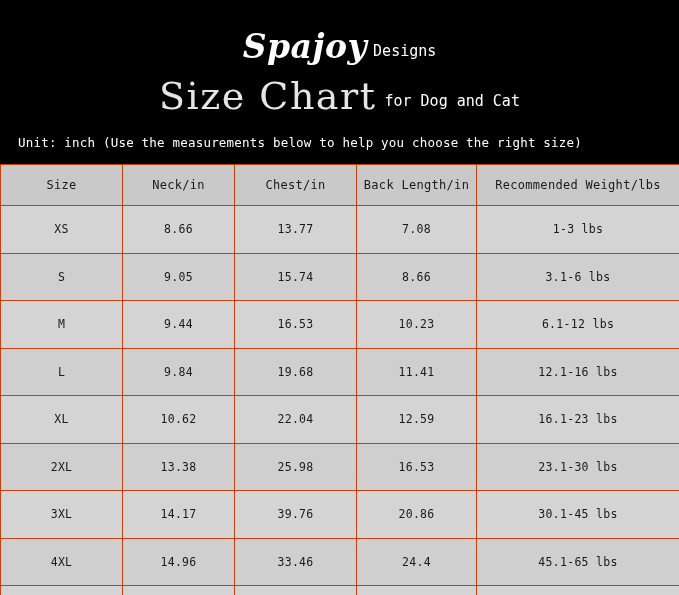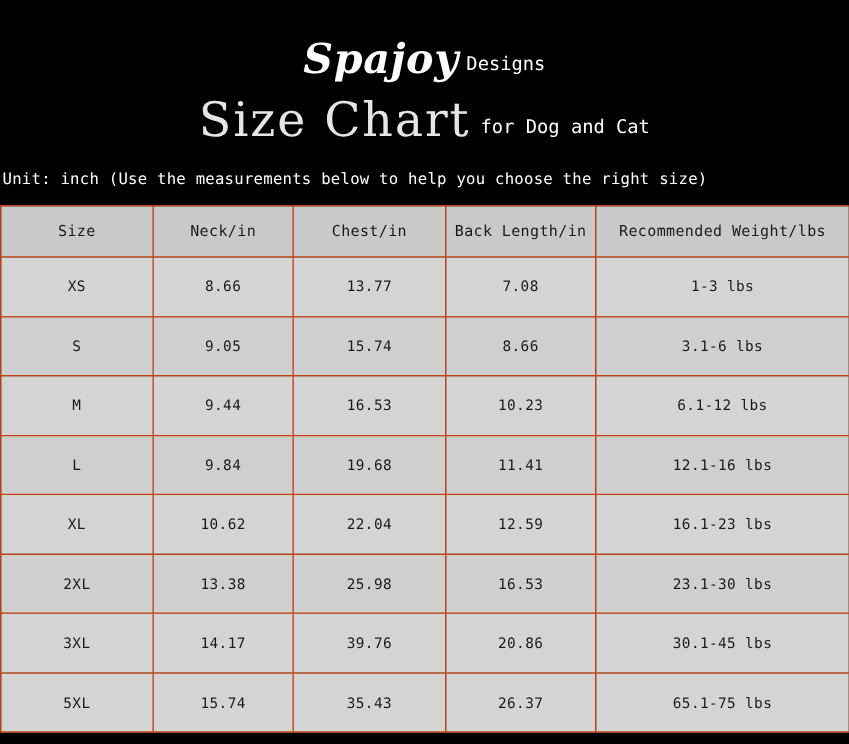--- a/index.html
+++ b/index.html
@@ -57,21 +57,21 @@
   .title-sub {
     font-family: "DejaVu Sans Mono", monospace;
     font-size: 15px;
     color: #ffffff;
     margin-left: 8px;
     position: relative;
     top: -3px;
   }
   .unit-note {
     margin-top: 20px;
-    padding-left: 2px;
+    padding-left: 18px;
     font-family: "DejaVu Sans Mono", monospace;
     font-size: 12.5px;
     color: #ffffff;
     letter-spacing: 0.2px;
     white-space: nowrap;
   }
   table.size-table {
     margin-top: 14px;
     width: 679px;
     border-collapse: collapse;
@@ -180,20 +180,27 @@
         <td>16.53</td>
         <td>23.1-30 lbs</td>
       </tr>
       <tr>
         <td>3XL</td>
         <td>14.17</td>
         <td>39.76</td>
         <td>20.86</td>
         <td>30.1-45 lbs</td>
       </tr>
+      <tr class="alt">
+        <td>4XL</td>
+        <td>14.96</td>
+        <td>33.46</td>
+        <td>24.4</td>
+        <td>45.1-65 lbs</td>
+      </tr>
       <tr>
         <td>5XL</td>
         <td>15.74</td>
         <td>35.43</td>
         <td>26.37</td>
         <td>65.1-75 lbs</td>
       </tr>
     </tbody>
   </table>
 

